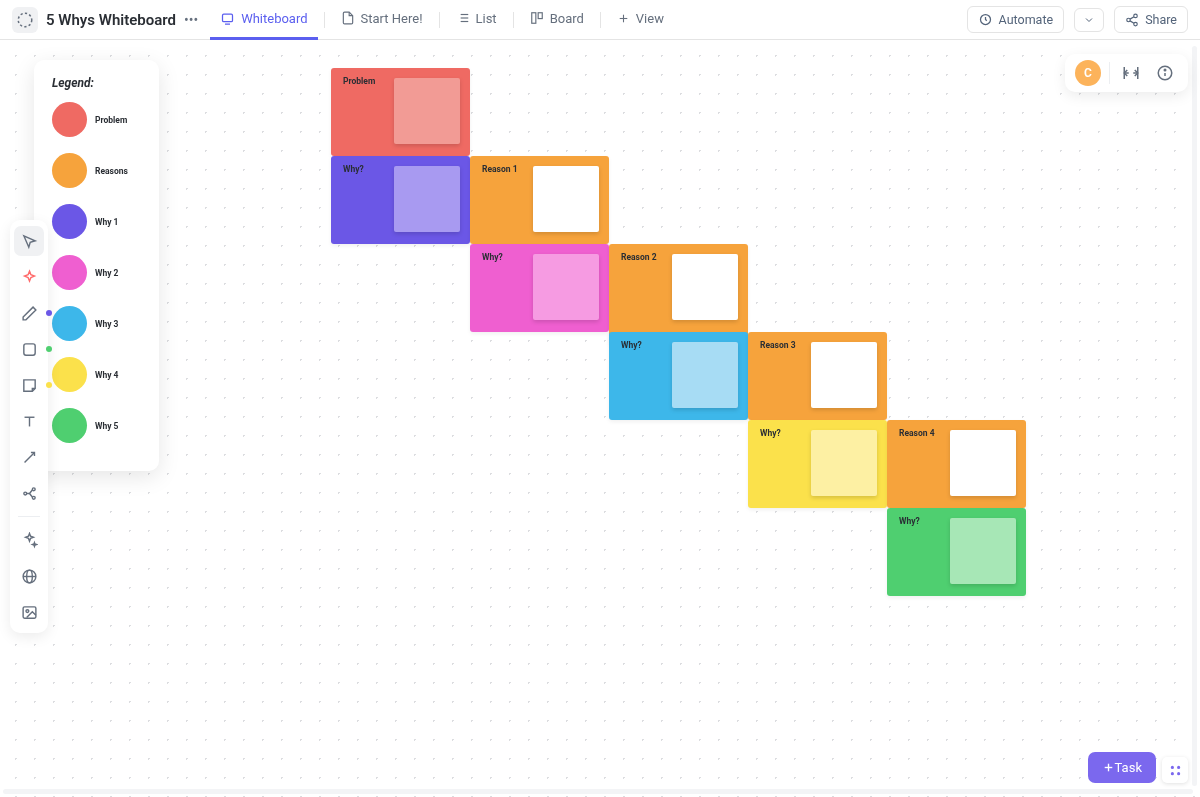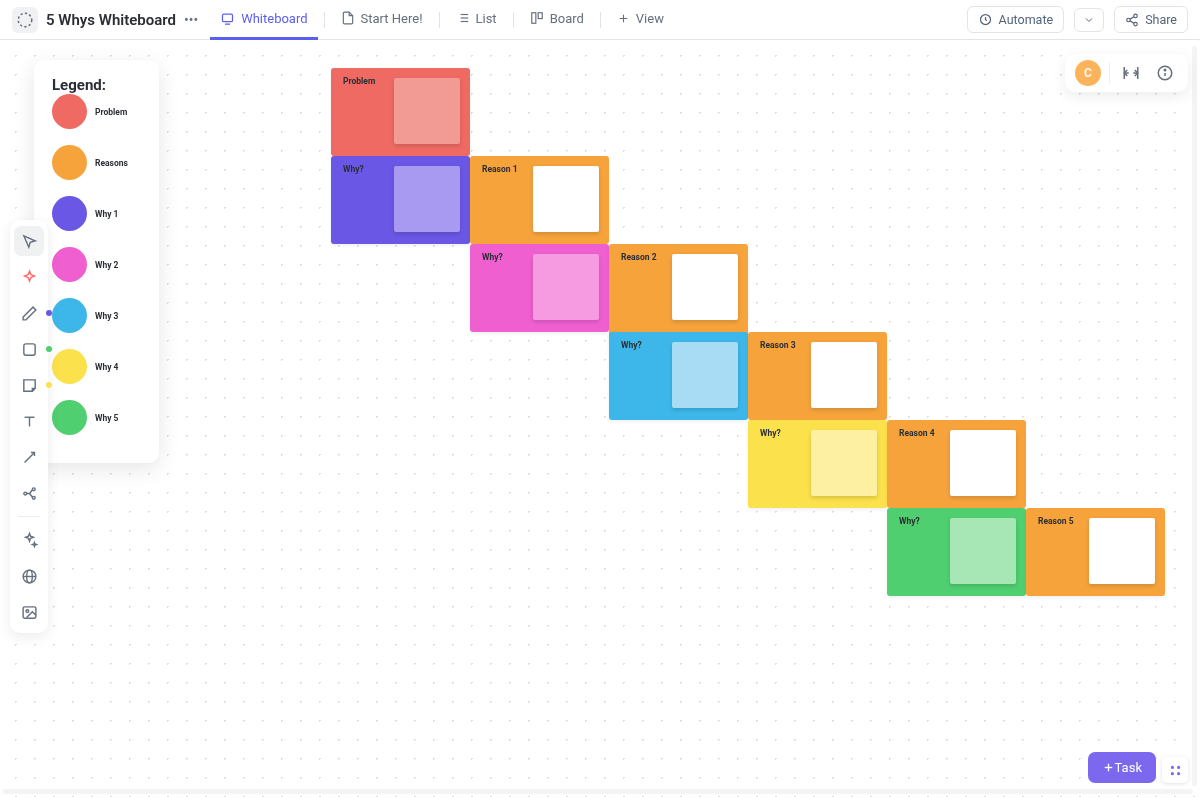--- a/index.html
+++ b/index.html
@@ -25,21 +25,21 @@
 
 
 .toolbar{position:absolute;left:10px;top:180px;width:38px;background:#fff;border-radius:10px;box-shadow:0 4px 14px rgba(0,0,0,0.08);padding:6px 0;display:flex;flex-direction:column;align-items:center;gap:6px;z-index:20;}
 .tool{width:30px;height:30px;display:flex;align-items:center;justify-content:center;border-radius:7px;color:#656f7d;position:relative;}
 .tool.active{background:#f0f1f3;}
 .tool-sep{width:22px;height:1px;background:#eceef1;margin:2px 0;}
 .tool-dot{position:absolute;right:-8px;width:6px;height:6px;border-radius:50%;}
 
 
 .legend{position:absolute;left:34px;top:20px;width:125px;background:#fff;border-radius:10px;box-shadow:0 6px 22px rgba(0,0,0,0.10);padding:16px 12px 12px 18px;z-index:15;}
-.legend-title{font-size:15px;font-weight:700;}
+.legend-title{font-size:12px;font-weight:700;margin-bottom:12px;font-style:italic;}
 .legend-item{display:flex;align-items:center;gap:8px;margin-bottom:16px;}
 .legend-circle{width:35px;height:35px;border-radius:50%;flex-shrink:0;}
 .legend-label{font-size:8.5px;font-weight:700;}
 
 
 .float-right{position:absolute;right:12px;top:14px;display:flex;align-items:center;gap:8px;background:#fff;border-radius:10px;box-shadow:0 4px 14px rgba(0,0,0,0.08);padding:6px 10px;z-index:20;}
 .avatar{width:26px;height:26px;border-radius:50%;background:#fcb35b;color:#fff;display:flex;align-items:center;justify-content:center;font-size:12px;font-weight:600;}
 .fr-sep{width:1px;height:22px;background:#eceef1;}
 .fr-btn{width:26px;height:26px;display:flex;align-items:center;justify-content:center;color:#656f7d;}
 
@@ -341,20 +341,16 @@
       <div class="card-note" style="background: rgb(253, 240, 163);"></div>
     </div>
     <div class="card" style="left: 887px; top: 380px; width: 139px; height: 88px; background: rgb(246, 163, 60);">
       <div class="card-label">Reason 4</div>
       <div class="card-note" style="background: rgb(255, 255, 255);"></div>
     </div>
     <div class="card" style="left: 887px; top: 468px; width: 139px; height: 88px; background: rgb(79, 207, 112);">
       <div class="card-label">Why?</div>
       <div class="card-note" style="background: rgb(167, 231, 182);"></div>
     </div>
-    <div class="card" style="left: 1026px; top: 468px; width: 139px; height: 88px; background: rgb(246, 163, 60);">
-      <div class="card-label">Reason 5</div>
-      <div class="card-note" style="background: rgb(255, 255, 255);"></div>
-    </div>
   </div>
 
 <div class="scroll-v"></div>
 <div class="scroll-h"></div>
 
 </body></html>

